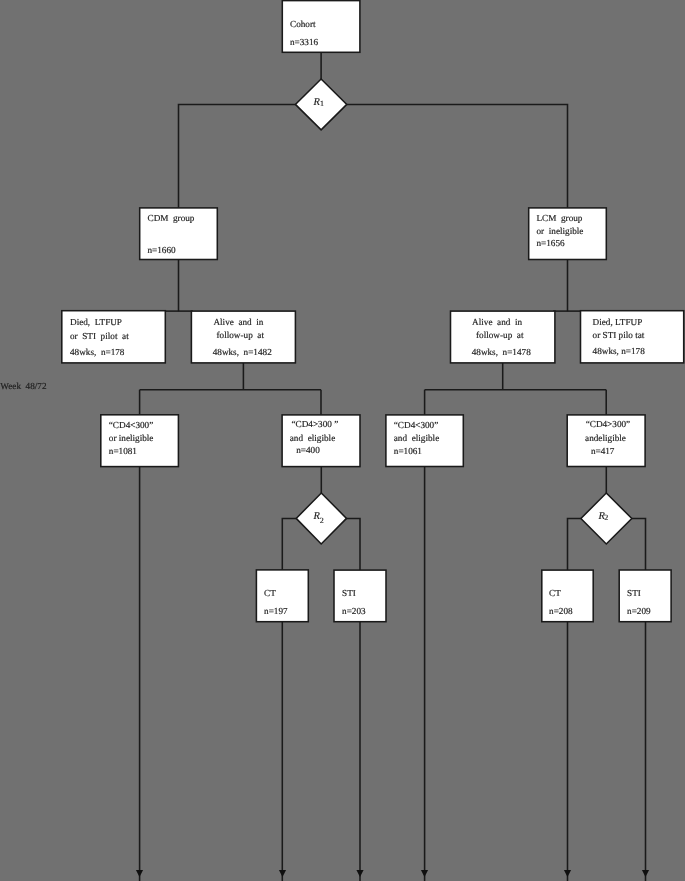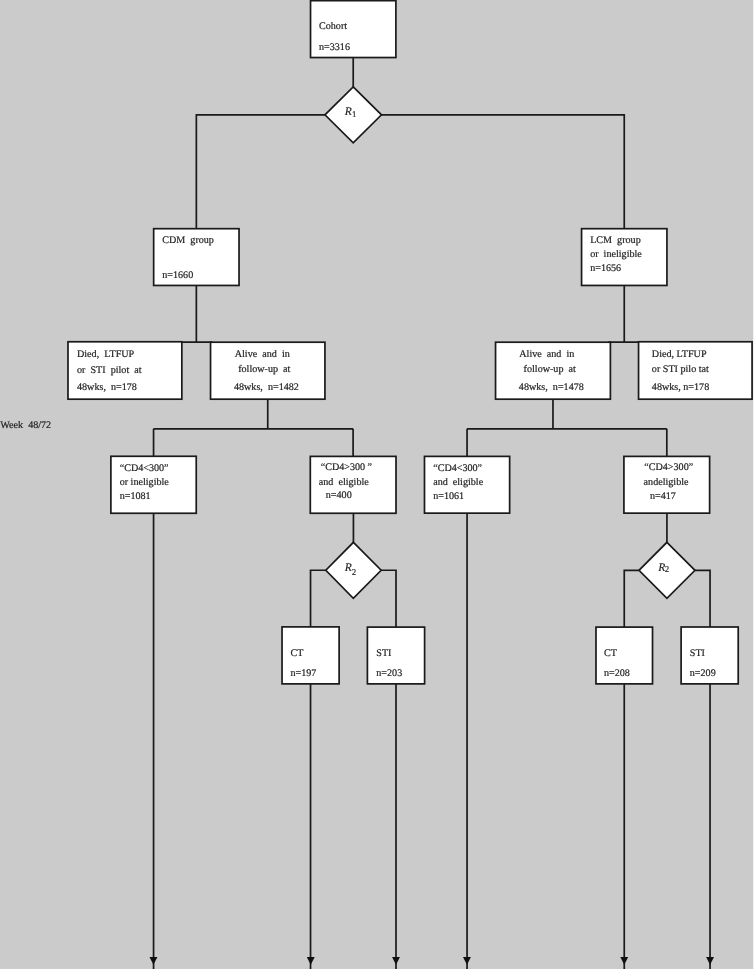--- a/index.html
+++ b/index.html
@@ -1,19 +1,19 @@
 <!DOCTYPE html>
 <html><head>
 <meta charset="utf-8">
 <style>
   html,body{margin:0;padding:0;}
   body{width:685px;height:881px;background:#ffffff;overflow:hidden;
        font-family:"Liberation Serif",serif;
        -webkit-font-smoothing:antialiased;text-rendering:geometricPrecision;}
-  #stage{position:relative;width:685px;height:881px;background:#5eead4;filter:grayscale(1);}
+  #stage{position:relative;width:685px;height:881px;background:#8b5cf6;filter:grayscale(1);}
   svg#chart{display:block;position:absolute;left:0;top:0;}
   .bx{fill:#ffffff;stroke:#1a1a1a;stroke-width:1.55;}
   .ln{stroke:#1a1a1a;stroke-width:1.55;fill:none;stroke-linecap:butt;}
   .dm{fill:#ffffff;stroke:#1a1a1a;stroke-width:1.55;stroke-linejoin:miter;}
   .ah{fill:#101010;stroke:none;}
   .tx{font-family:"Liberation Serif",serif;font-size:9.2px;fill:#1f1f1f;white-space:pre;
        stroke:#1f1f1f;stroke-width:0.18;paint-order:stroke fill;}
   .dl{font-family:"Liberation Serif",serif;font-size:10.5px;font-style:italic;fill:#1f1f1f;text-anchor:middle;
        stroke:#1f1f1f;stroke-width:0.15;paint-order:stroke fill;}
   .ds{font-family:"Liberation Serif",serif;font-size:8px;fill:#1f1f1f;

